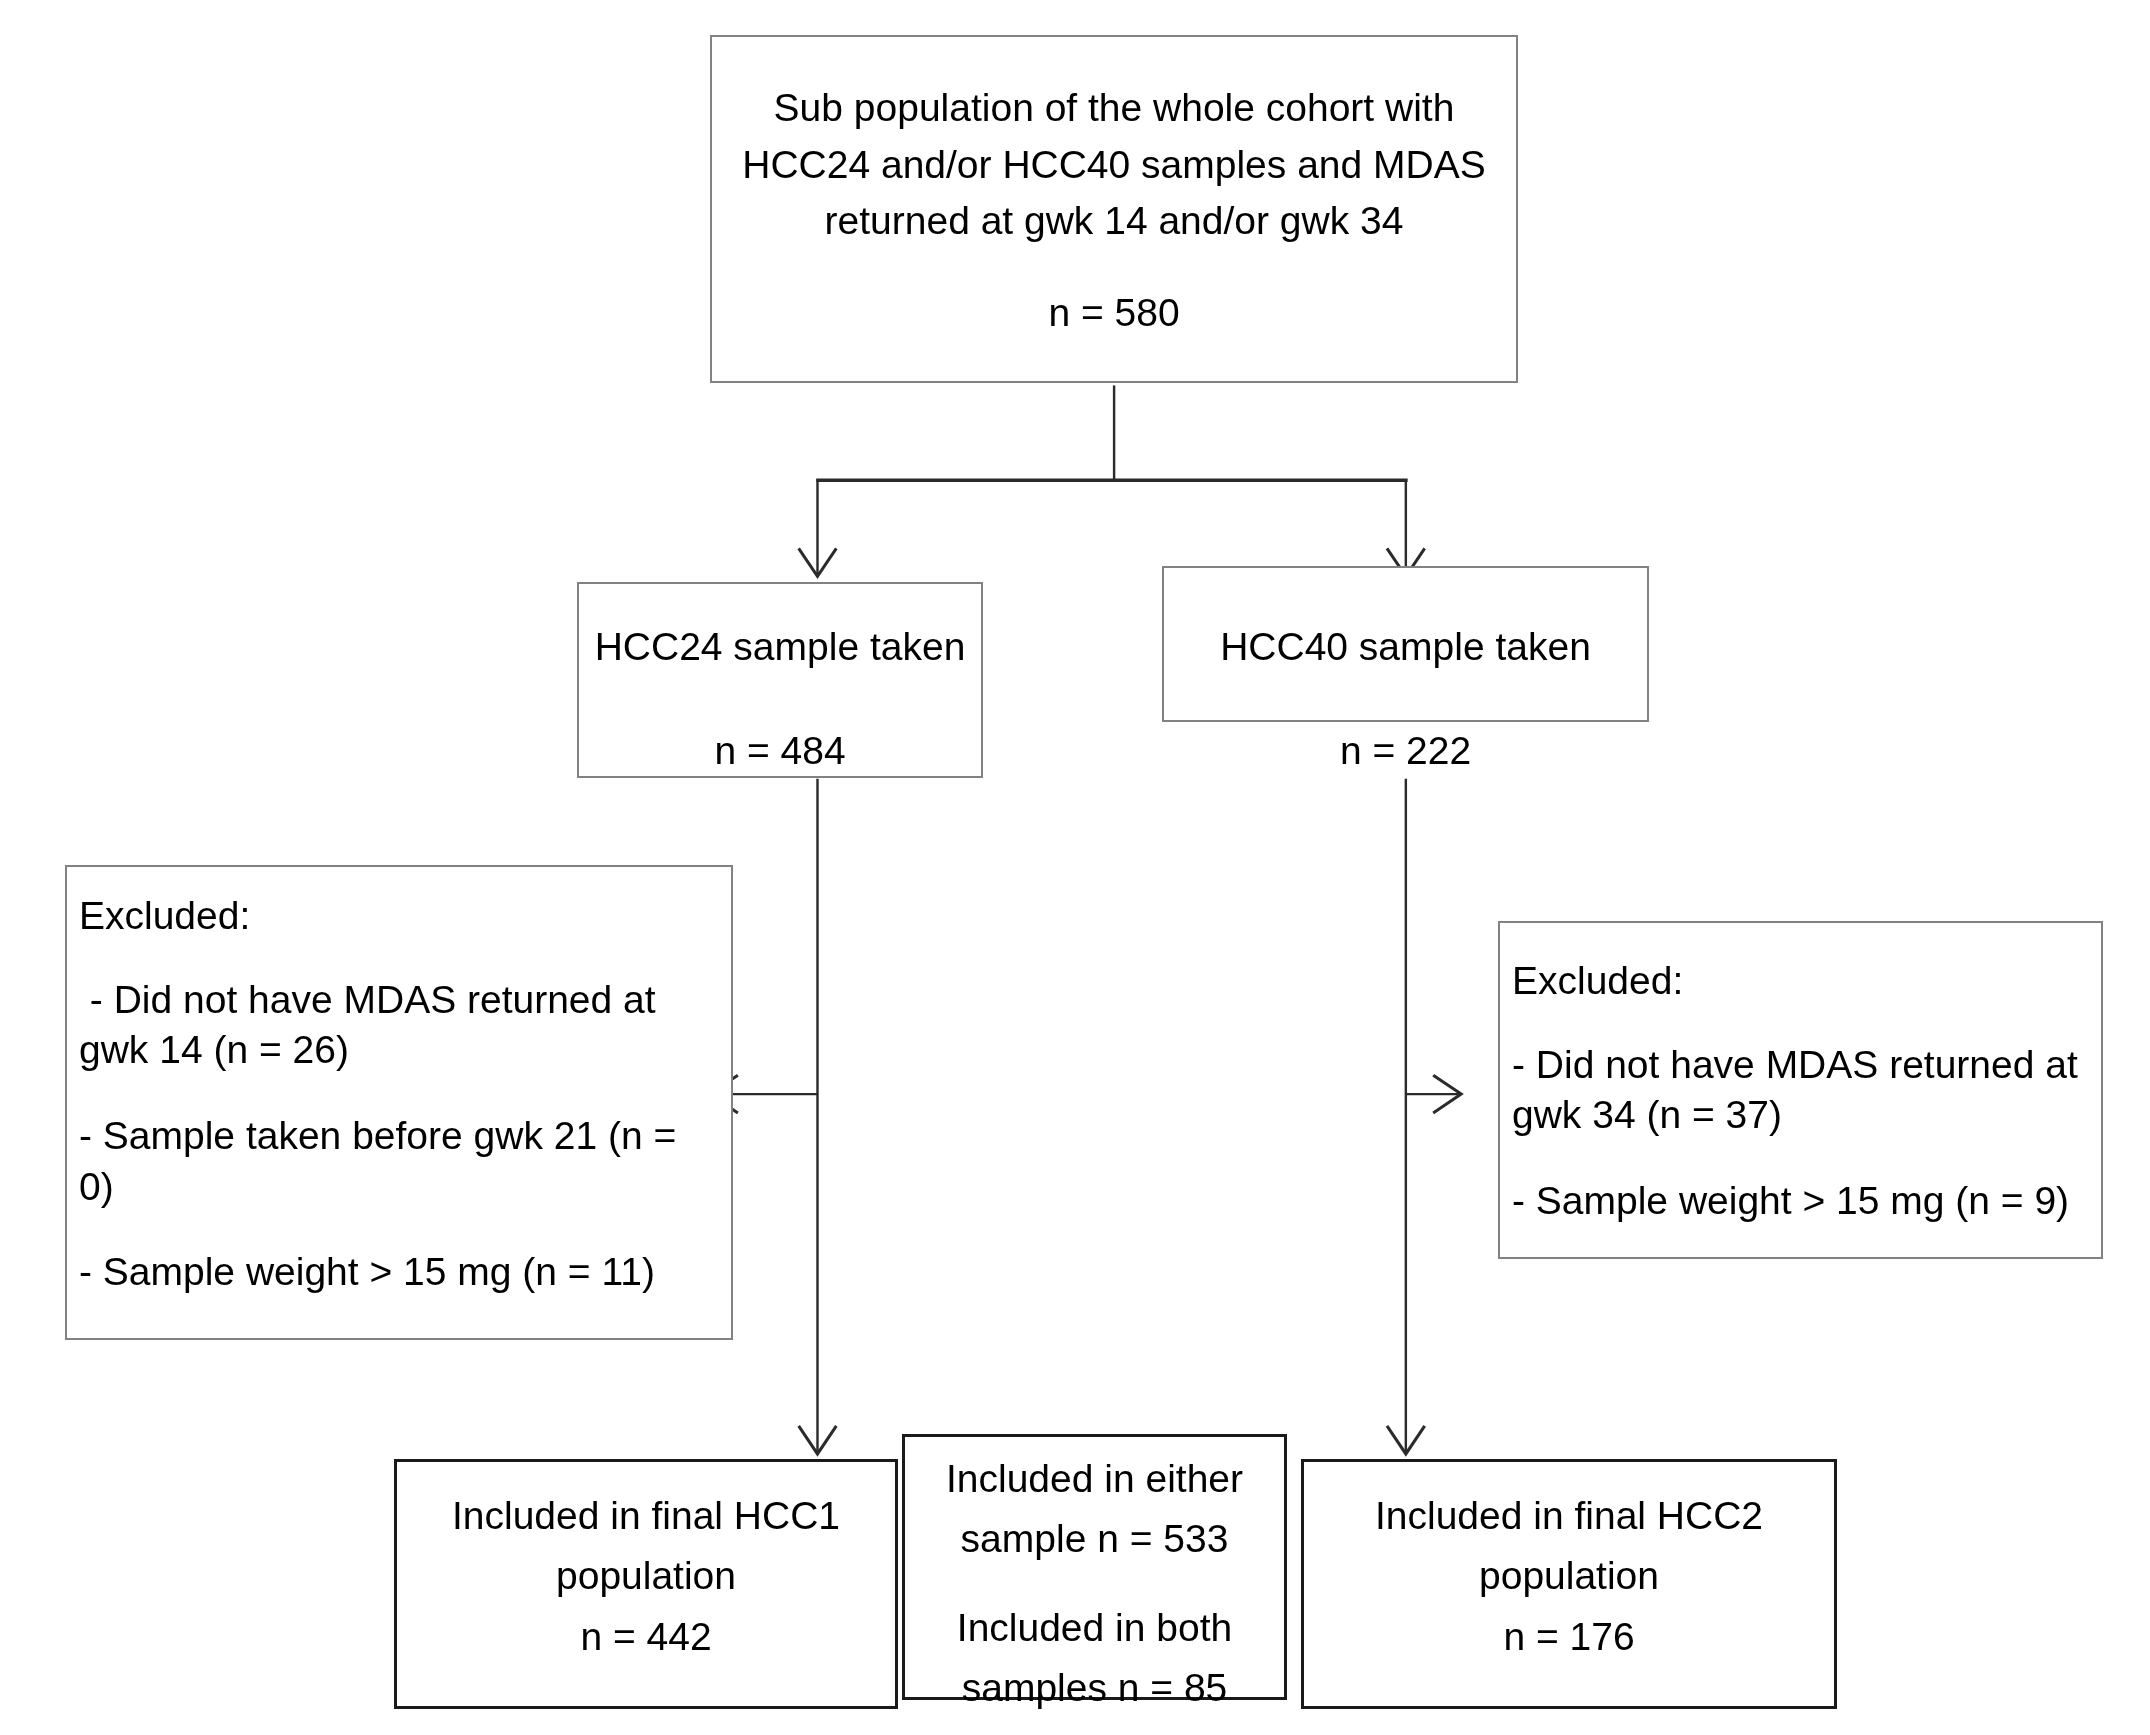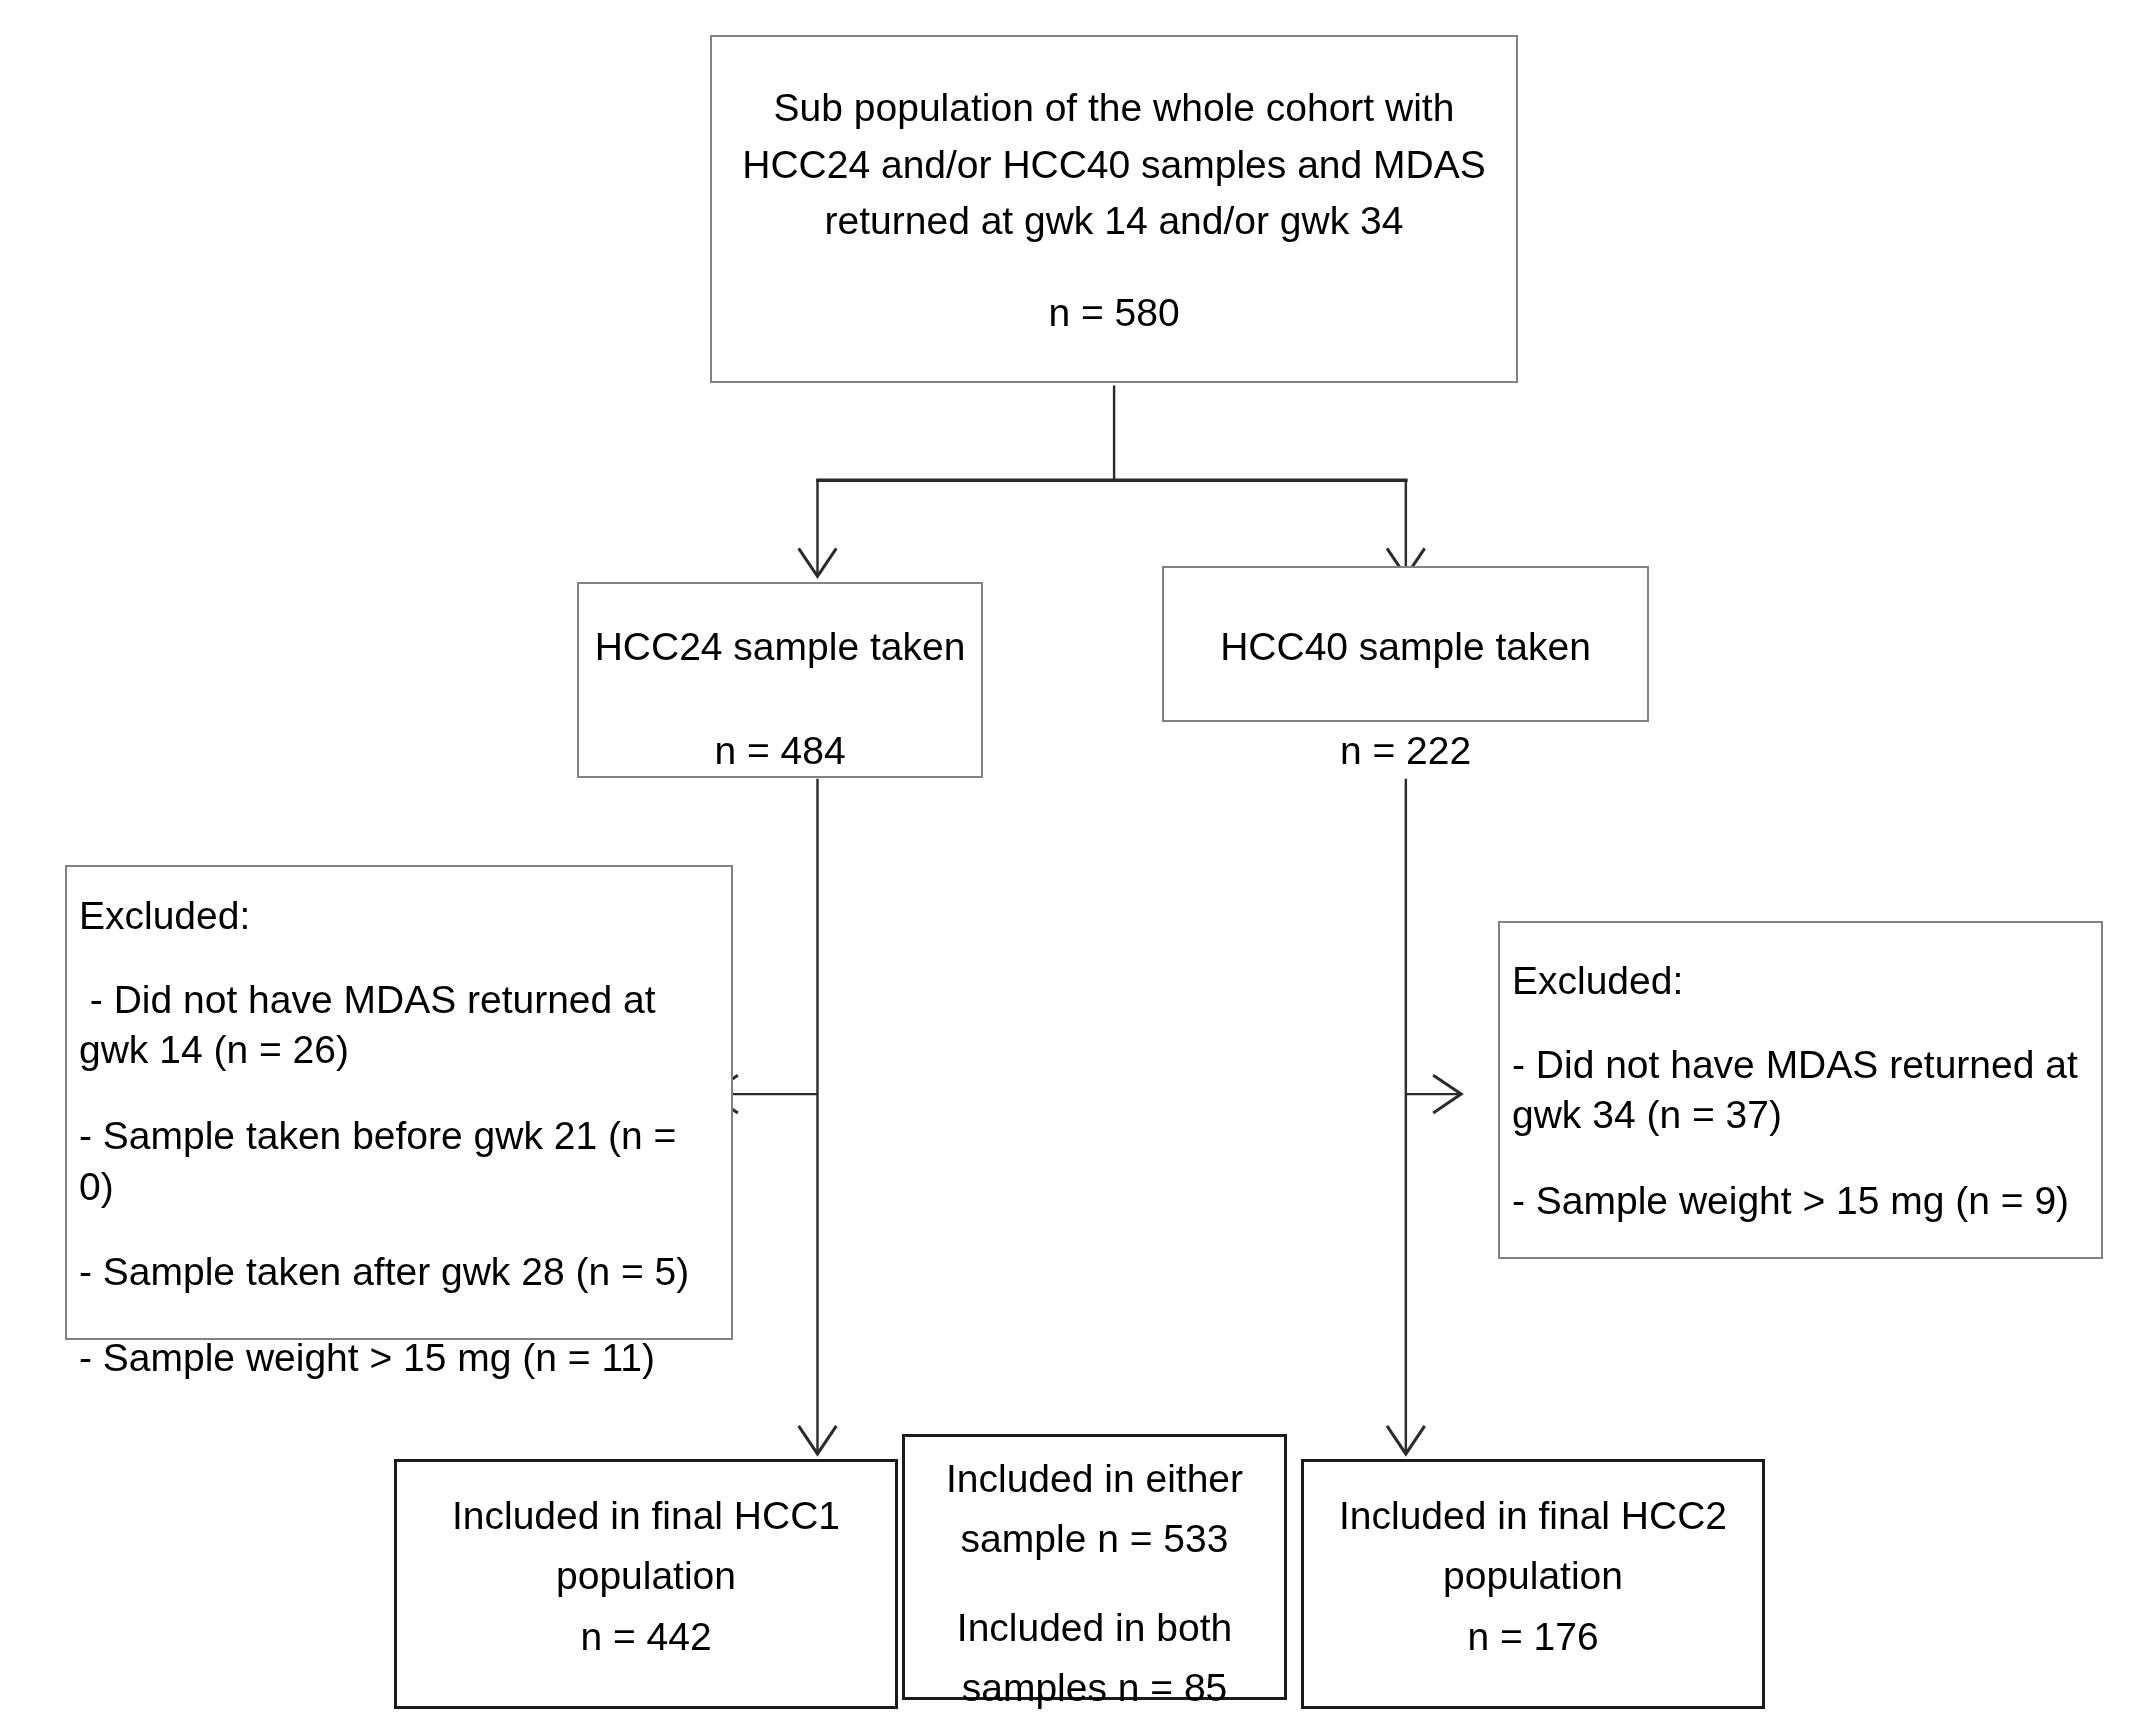--- a/index.html
+++ b/index.html
@@ -48,21 +48,21 @@
   .box-hcc40  { left: 1162px; top: 566px;  width: 487px;  height: 156px; padding-top: 51px; }
   .box-hcc24 .count, .box-hcc40 .count { margin-top: 47px; }
   
   .box-excl-left  { left: 35px;   top: 865px; width: 668px; height: 475px; padding: 24px 24px 0 12px; line-height: 1.3; }
   .box-excl-right { left: 1468px; top: 921px; width: 605px;  height: 338px; padding: 33px 9.7px 0 12px; line-height: 1.3; }
   .excl-heading { margin-bottom: 33px; }
   .excl-item { margin-bottom: 35px; }
   
   .box-final1 { left: 394px;  top: 1459px; width: 504px; height: 250px; padding-top: 24px; line-height: 1.55; }
   .box-either { left: 902px; top: 1434px; width: 385px; height: 266px; padding-top: 12px; line-height: 1.55; }
-  .box-final2 { left: 1301px; top: 1459px; width: 464px; height: 250px; padding-top: 24px; line-height: 1.55; }
+  .box-final2 { left: 1301px; top: 1459px; width: 536px; height: 250px; padding-top: 24px; line-height: 1.55; }
   .box-final1 .count, .box-final2 .count { }
   .box-either .group2 { margin-top: 28px; }
 </style>
 </head>
 <body>
 
 <div class="canvas">
 
   <svg class="connectors" viewBox="0 0 3539 2856" xmlns="http://www.w3.org/2000/svg">
     <defs>
@@ -95,21 +95,20 @@
   <div class="box gray center box-hcc40">
     <div>HCC40 sample taken</div>
     <div class="count">n = 222</div>
   </div>
 
   <div class="box gray leftalign box-excl-left">
     <div class="excl-heading">Excluded:</div>
     <div class="excl-item pre"> - Did not have MDAS returned at
 gwk 14 (n = 26)</div>
     <div class="excl-item pre">- Sample taken before gwk 21 (n = 0)</div>
-    <div class="excl-item pre">- Sample taken after gwk 28 (n = 5)</div>
     <div class="excl-item pre">- Sample weight &gt; 15 mg (n = 11)</div>
   </div>
 
   <div class="box gray leftalign box-excl-right">
     <div class="excl-heading">Excluded:</div>
     <div class="excl-item pre">- Did not have MDAS returned at
 gwk 34 (n = 37)</div>
     <div class="excl-item pre">- Sample weight &gt; 15 mg (n = 9)</div>
   </div>
 

